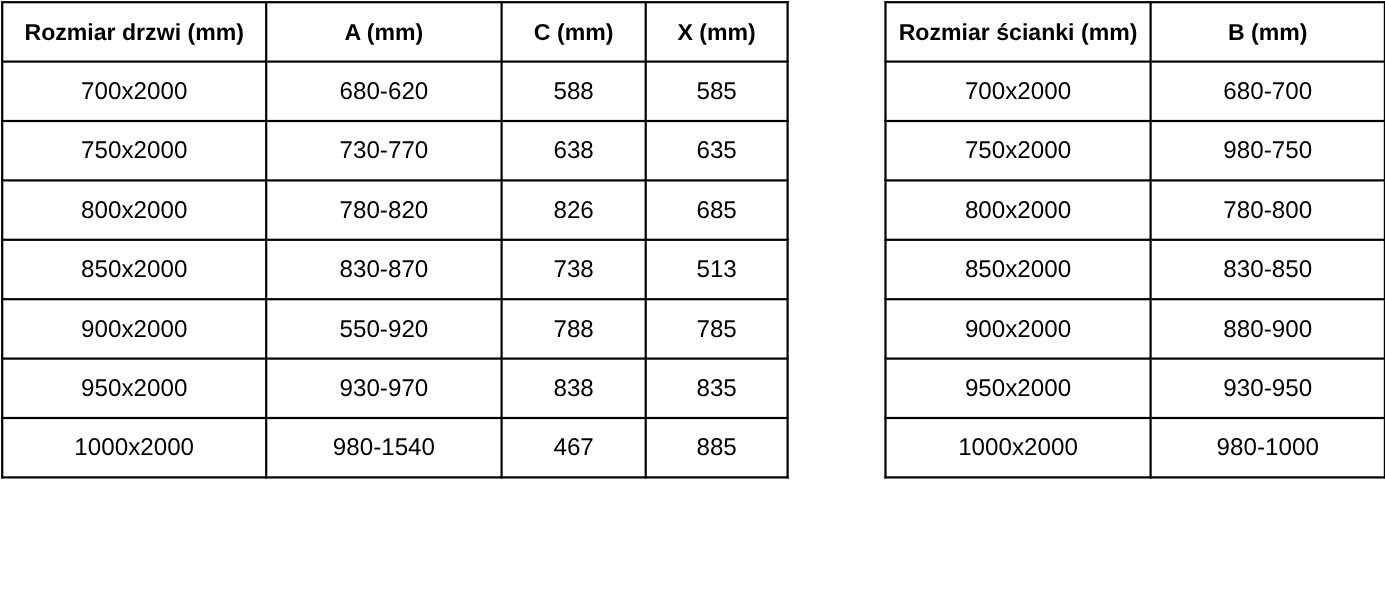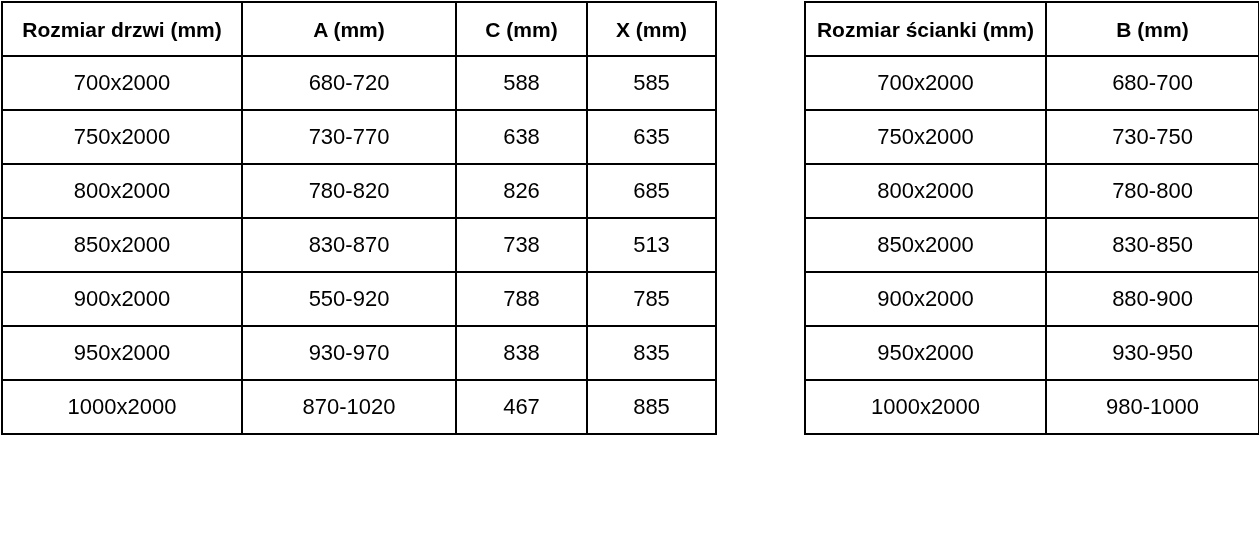--- a/index.html
+++ b/index.html
@@ -50,21 +50,21 @@
       <tr>
         <th>Rozmiar drzwi (mm)</th>
         <th>A (mm)</th>
         <th>C (mm)</th>
         <th>X (mm)</th>
       </tr>
     </thead>
     <tbody>
       <tr>
         <td>700x2000</td>
-        <td>680-720</td>
+        <td>680-620</td>
         <td>588</td>
         <td>585</td>
       </tr>
       <tr>
         <td>750x2000</td>
         <td>730-770</td>
         <td>638</td>
         <td>635</td>
       </tr>
       <tr>
@@ -86,21 +86,21 @@
         <td>785</td>
       </tr>
       <tr>
         <td>950x2000</td>
         <td>930-970</td>
         <td>838</td>
         <td>835</td>
       </tr>
       <tr>
         <td>1000x2000</td>
-        <td>870-1020</td>
+        <td>980-1540</td>
         <td>467</td>
         <td>885</td>
       </tr>
     </tbody>
   </table>
 
   <table class="spec-table" id="wall-table">
     <colgroup>
       <col style="width:241px">
         <col style="width:213px">
@@ -111,21 +111,21 @@
         <th>B (mm)</th>
       </tr>
     </thead>
     <tbody>
       <tr>
         <td>700x2000</td>
         <td>680-700</td>
       </tr>
       <tr>
         <td>750x2000</td>
-        <td>730-750</td>
+        <td>980-750</td>
       </tr>
       <tr>
         <td>800x2000</td>
         <td>780-800</td>
       </tr>
       <tr>
         <td>850x2000</td>
         <td>830-850</td>
       </tr>
       <tr>

